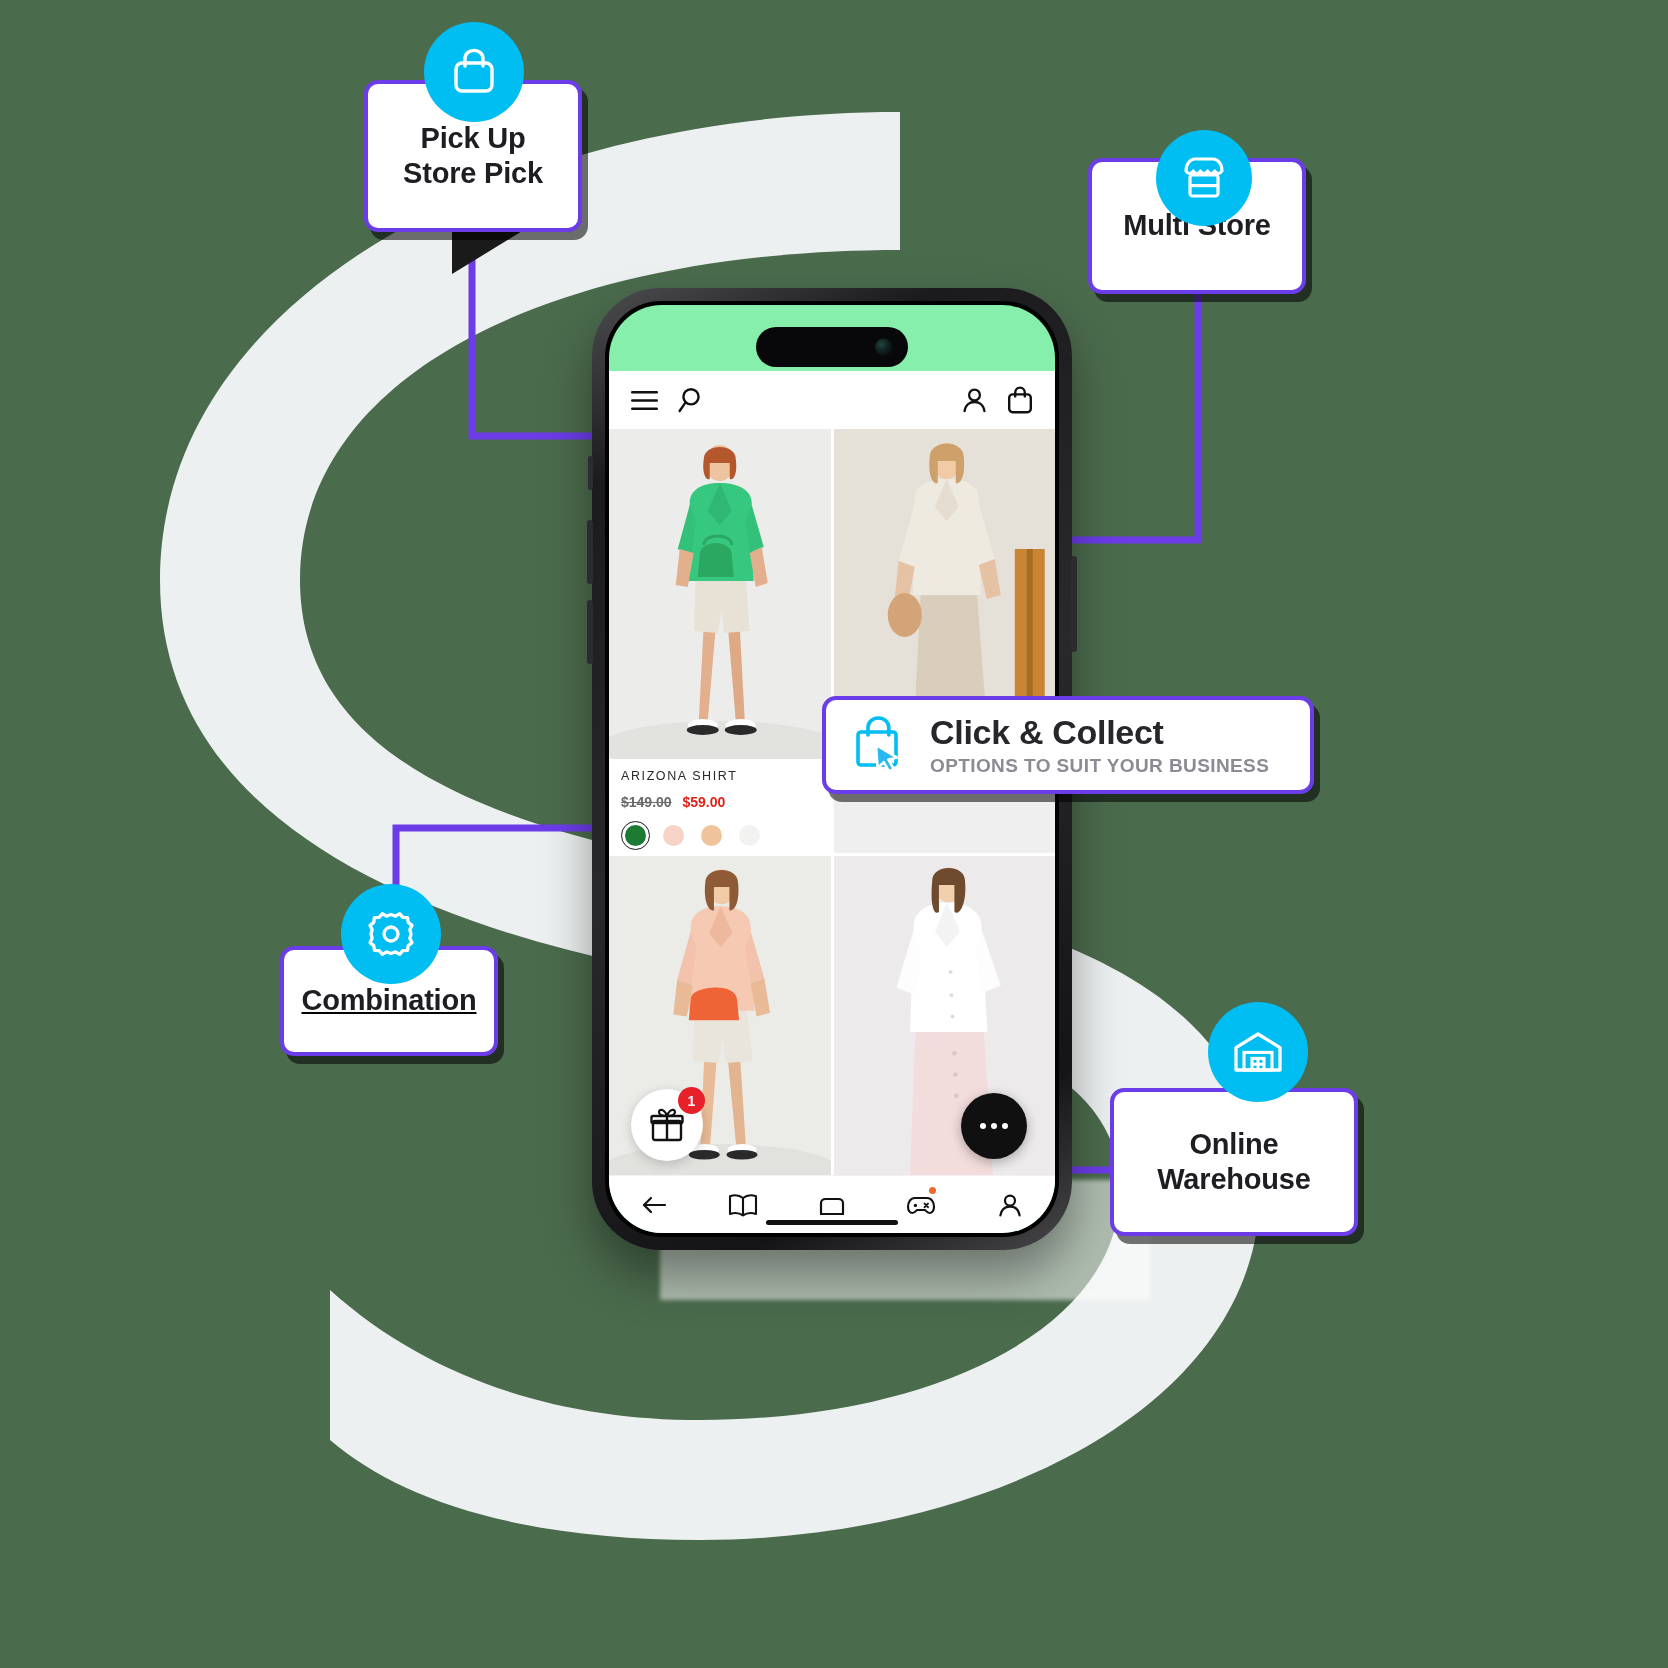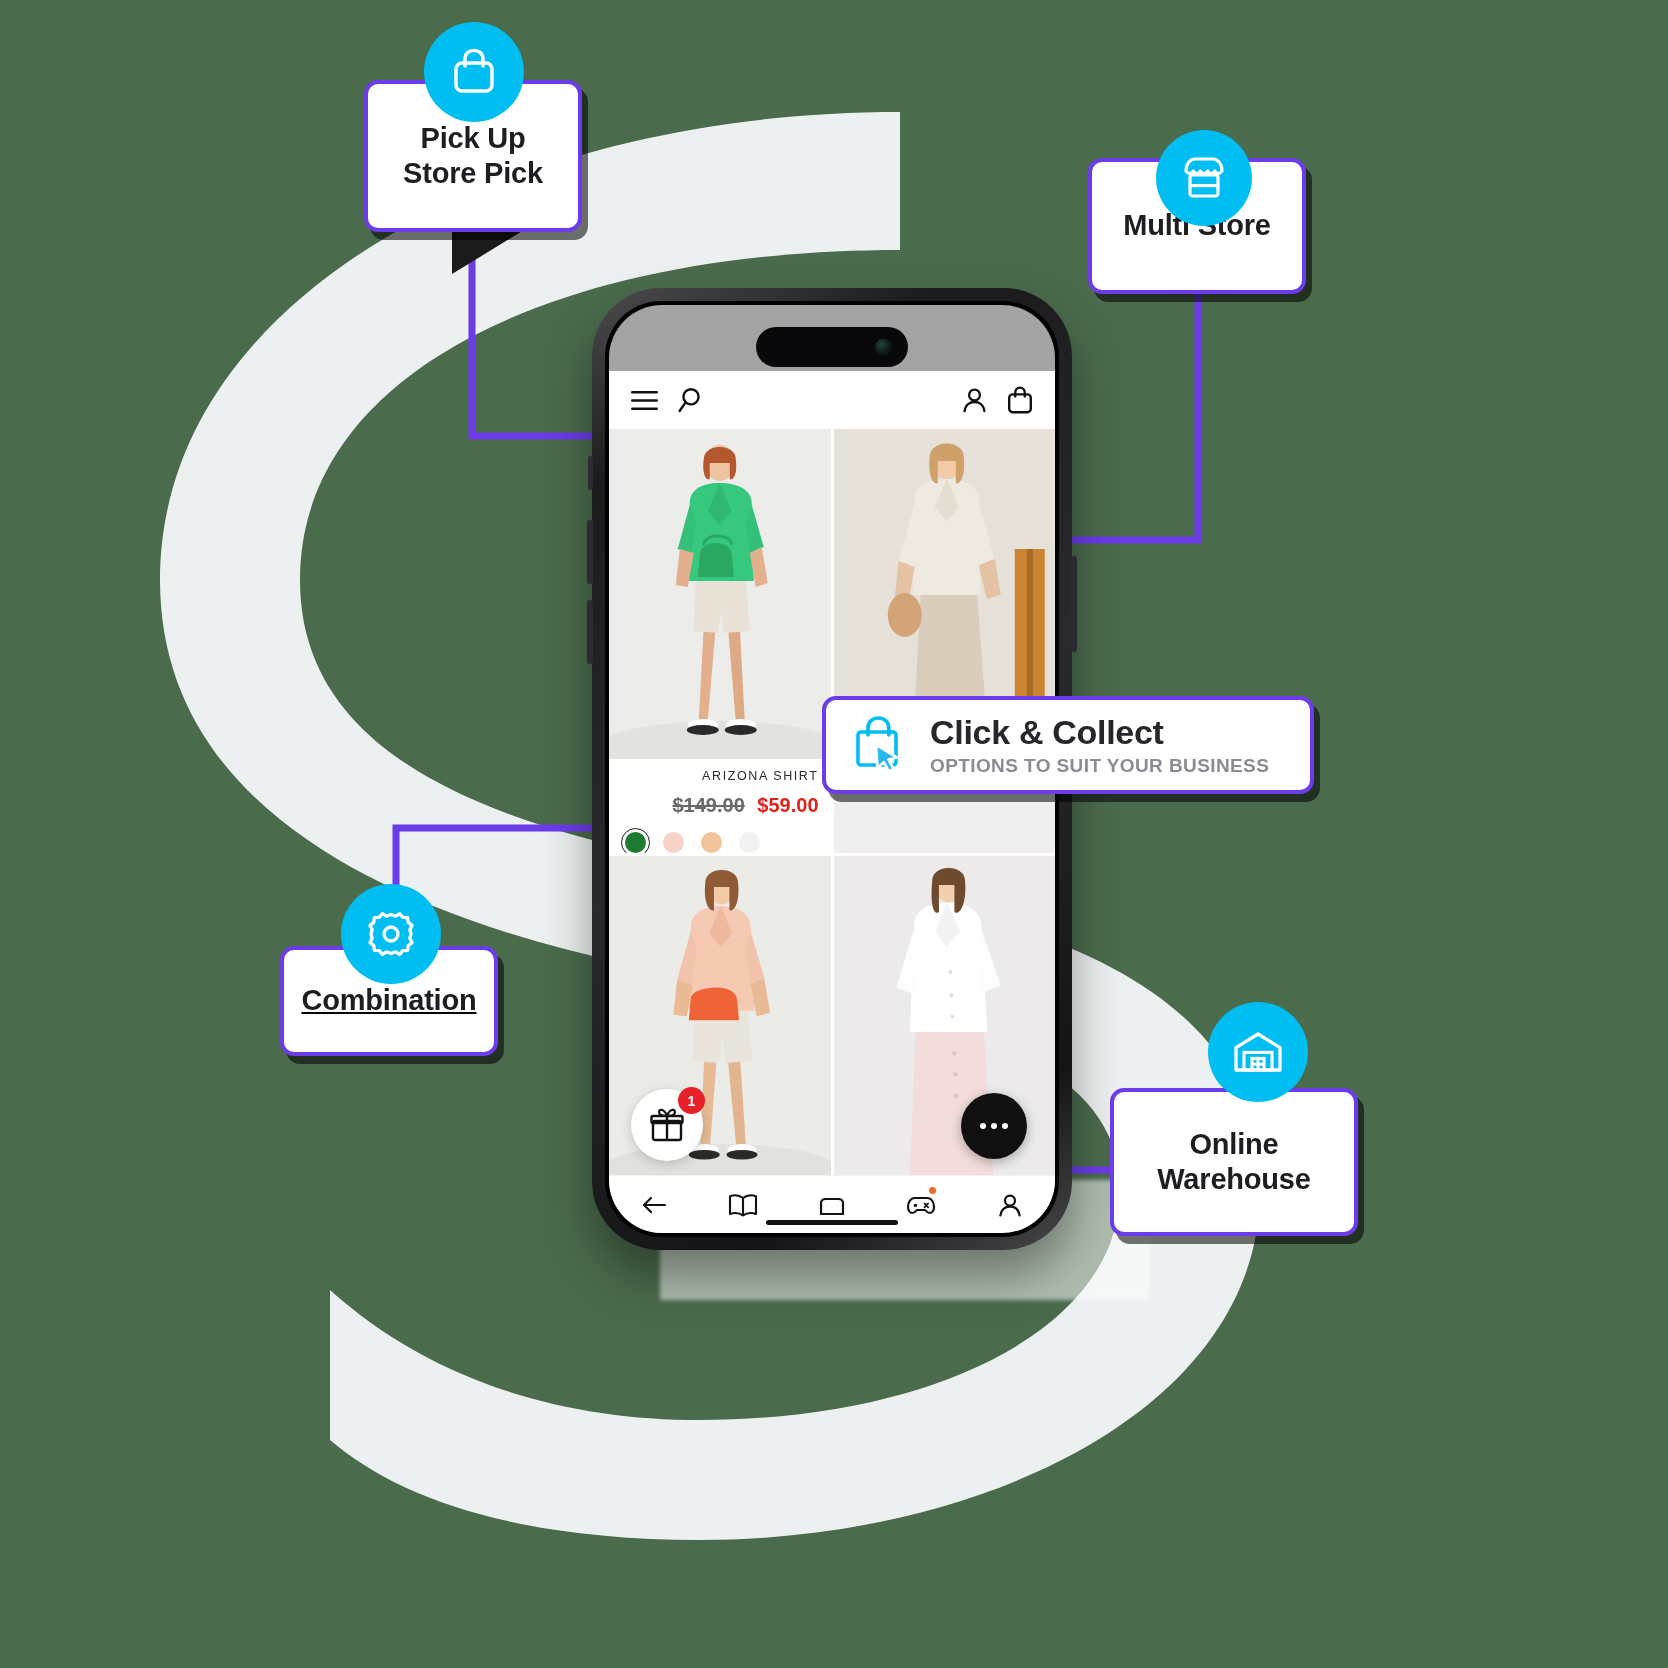--- a/index.html
+++ b/index.html
@@ -34,21 +34,21 @@
     background: linear-gradient(150deg,#4d4d50 0%,#1b1b1e 16%,#29292d 50%,#141416 85%,#47474a 100%);
     padding: 13px;
     box-shadow: 0 26px 48px rgba(0,0,0,.38);
   }
   #phone-inner {
     position: relative; width: 100%; height: 100%;
     border-radius: 56px; background: #000; padding: 4px;
   }
   #screen {
     position: relative; width: 100%; height: 100%;
-    border-radius: 53px; overflow: hidden; background: #a3a3a3; text-align: right;
+    border-radius: 53px; overflow: hidden; background: #86efac;
   }
   .side-btn { position: absolute; background: #2c2c30; border-radius: 3px; }
   .sb-sil  { left: -4px; top: 168px;  width: 5px; height: 34px; }
   .sb-up   { left: -5px; top: 232px;  width: 6px; height: 64px; }
   .sb-dn   { left: -5px; top: 312px;  width: 6px; height: 64px; }
   .sb-pw   { right: -5px; top: 268px; width: 6px; height: 96px; }
 
   
   #island {
     position:absolute; left:50%; top:22px; transform:translateX(-50%);
@@ -72,21 +72,21 @@
   
   #grid {
     position:absolute; left:0; right:0; top:124px; bottom:58px;
     display:grid; grid-template-columns:1fr 1fr; grid-template-rows:auto auto;
     gap:3px; background:#fff;
   }
   .cell { position:relative; overflow:hidden; background:#efefef; }
   .photo { position:relative; width:100%; height:330px; overflow:hidden; }
   .pinfo { padding:10px 12px 8px; background:#fff; }
   .pname { font-size:12.5px; letter-spacing:1.6px; color:#2a2a2a; font-weight:400; }
-  .pprice { margin-top:11px; font-size:20px; font-weight:700; }
+  .pprice { margin-top:11px; font-size:14px; font-weight:700; }
   .old { color:#6a6a6a; text-decoration:line-through; font-weight:600; margin-right:7px; }
   .new { color:#e0221c; }
   .swatches { margin-top:11px; display:flex; gap:9px; align-items:center; }
   .sw { width:21px; height:21px; border-radius:50%; }
   .sw-wrap { width:29px; height:29px; border-radius:50%; display:flex; align-items:center; justify-content:center; }
   .sw-wrap.sel { border:1.6px solid #1a1a1a; }
 
   
   #gift-btn {
     position:absolute; left:22px; bottom:72px; width:72px; height:72px;

